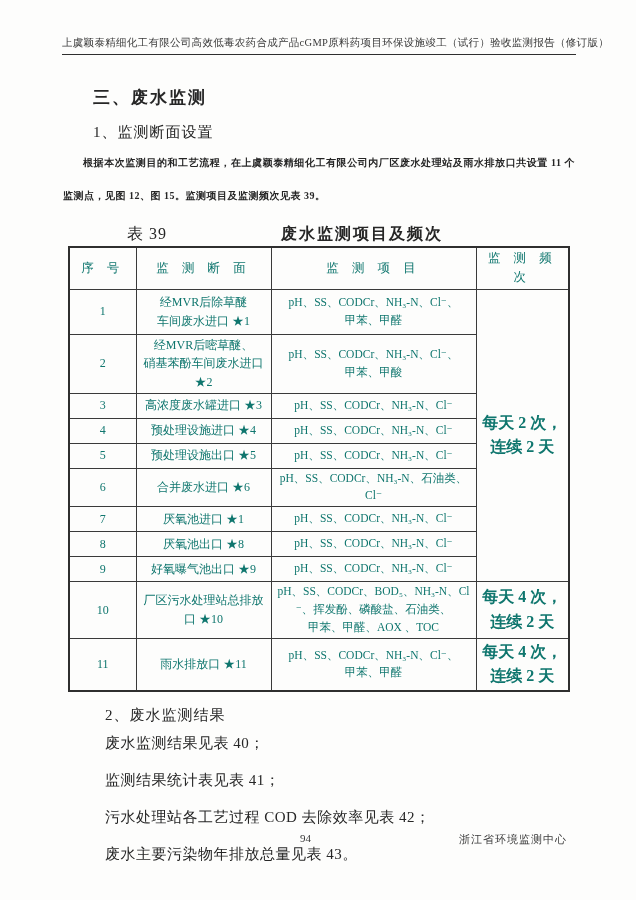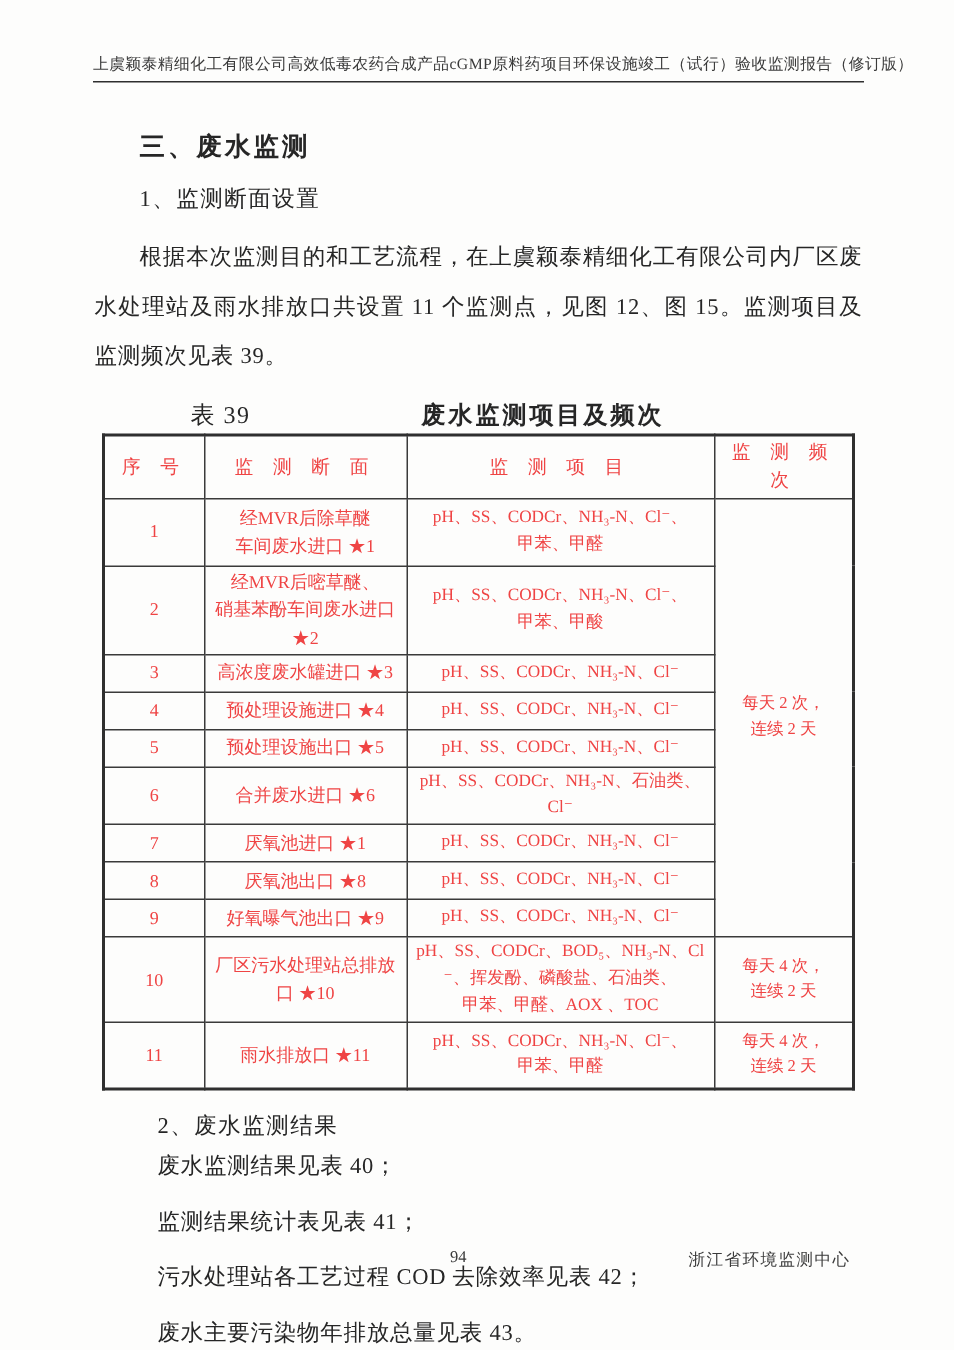--- a/index.html
+++ b/index.html
@@ -25,54 +25,55 @@
   .content{position:absolute;top:78px;left:63px;width:512px;}
   h1.sec-title{
     margin:8px 0 0 30px;
     font-size:17px;font-weight:bold;letter-spacing:2px;font-family:Liberation Serif, serif;
   }
   h2.sub-title{
     margin:14px 0 0 30px;
     font-size:15px;font-weight:normal;letter-spacing:1px;
   }
   p.para{
-    margin:14px 0 0 0;
-    font-size:15px;line-height:33px;
+    margin:4px 0 0 0;
+    font-size:10px;line-height:33px;
     text-align:justify;text-indent:2em;
     letter-spacing:0.5px;
+    font-weight:bold;
   }
   .caption{
     position:relative;height:24px;margin-top:10px;font-size:16px;
   }
   .caption .tlabel{position:absolute;left:64px;top:2px;letter-spacing:1px;}
   .caption .ttitle{position:absolute;left:218px;top:2px;font-weight:bold;letter-spacing:2px;}
   table.mon{
     margin-left:5px;width:500px;
     border-collapse:collapse;table-layout:fixed;
-    font-size:12px;color:#ef4444;
+    font-size:12px;color:#0f766e;
     border:2px solid #2f2f2f;
   }
   table.mon col.c-no{width:67px;}
   table.mon col.c-sec{width:135px;}
   table.mon col.c-itm{width:205px;}
   table.mon col.c-frq{width:93px;}
   table.mon th,table.mon td{
     border:1px solid #3a3a3a;
     text-align:center;vertical-align:middle;
     padding:1px 2px;
     white-space:pre-line;
     line-height:1.55;
   }
   table.mon th{font-weight:normal;letter-spacing:5px;font-size:12.5px;}
   tr.rh{height:23px;}
   tr.rA{height:45px;}
   tr.rB{height:25px;}
   tr.rC{height:55px;}
   td.itm{font-size:11.5px;}
-  td.frq{font-size:11px;}
+  td.frq{font-size:16px;font-weight:bold;}
   h2.sub2{
     margin:14px 0 0 42px;
     font-size:15px;font-weight:normal;letter-spacing:1px;
   }
   p.bline{
     margin:0 0 0 42px;
     font-size:15px;line-height:37px;
     letter-spacing:0.5px;
   }
   .footer{

